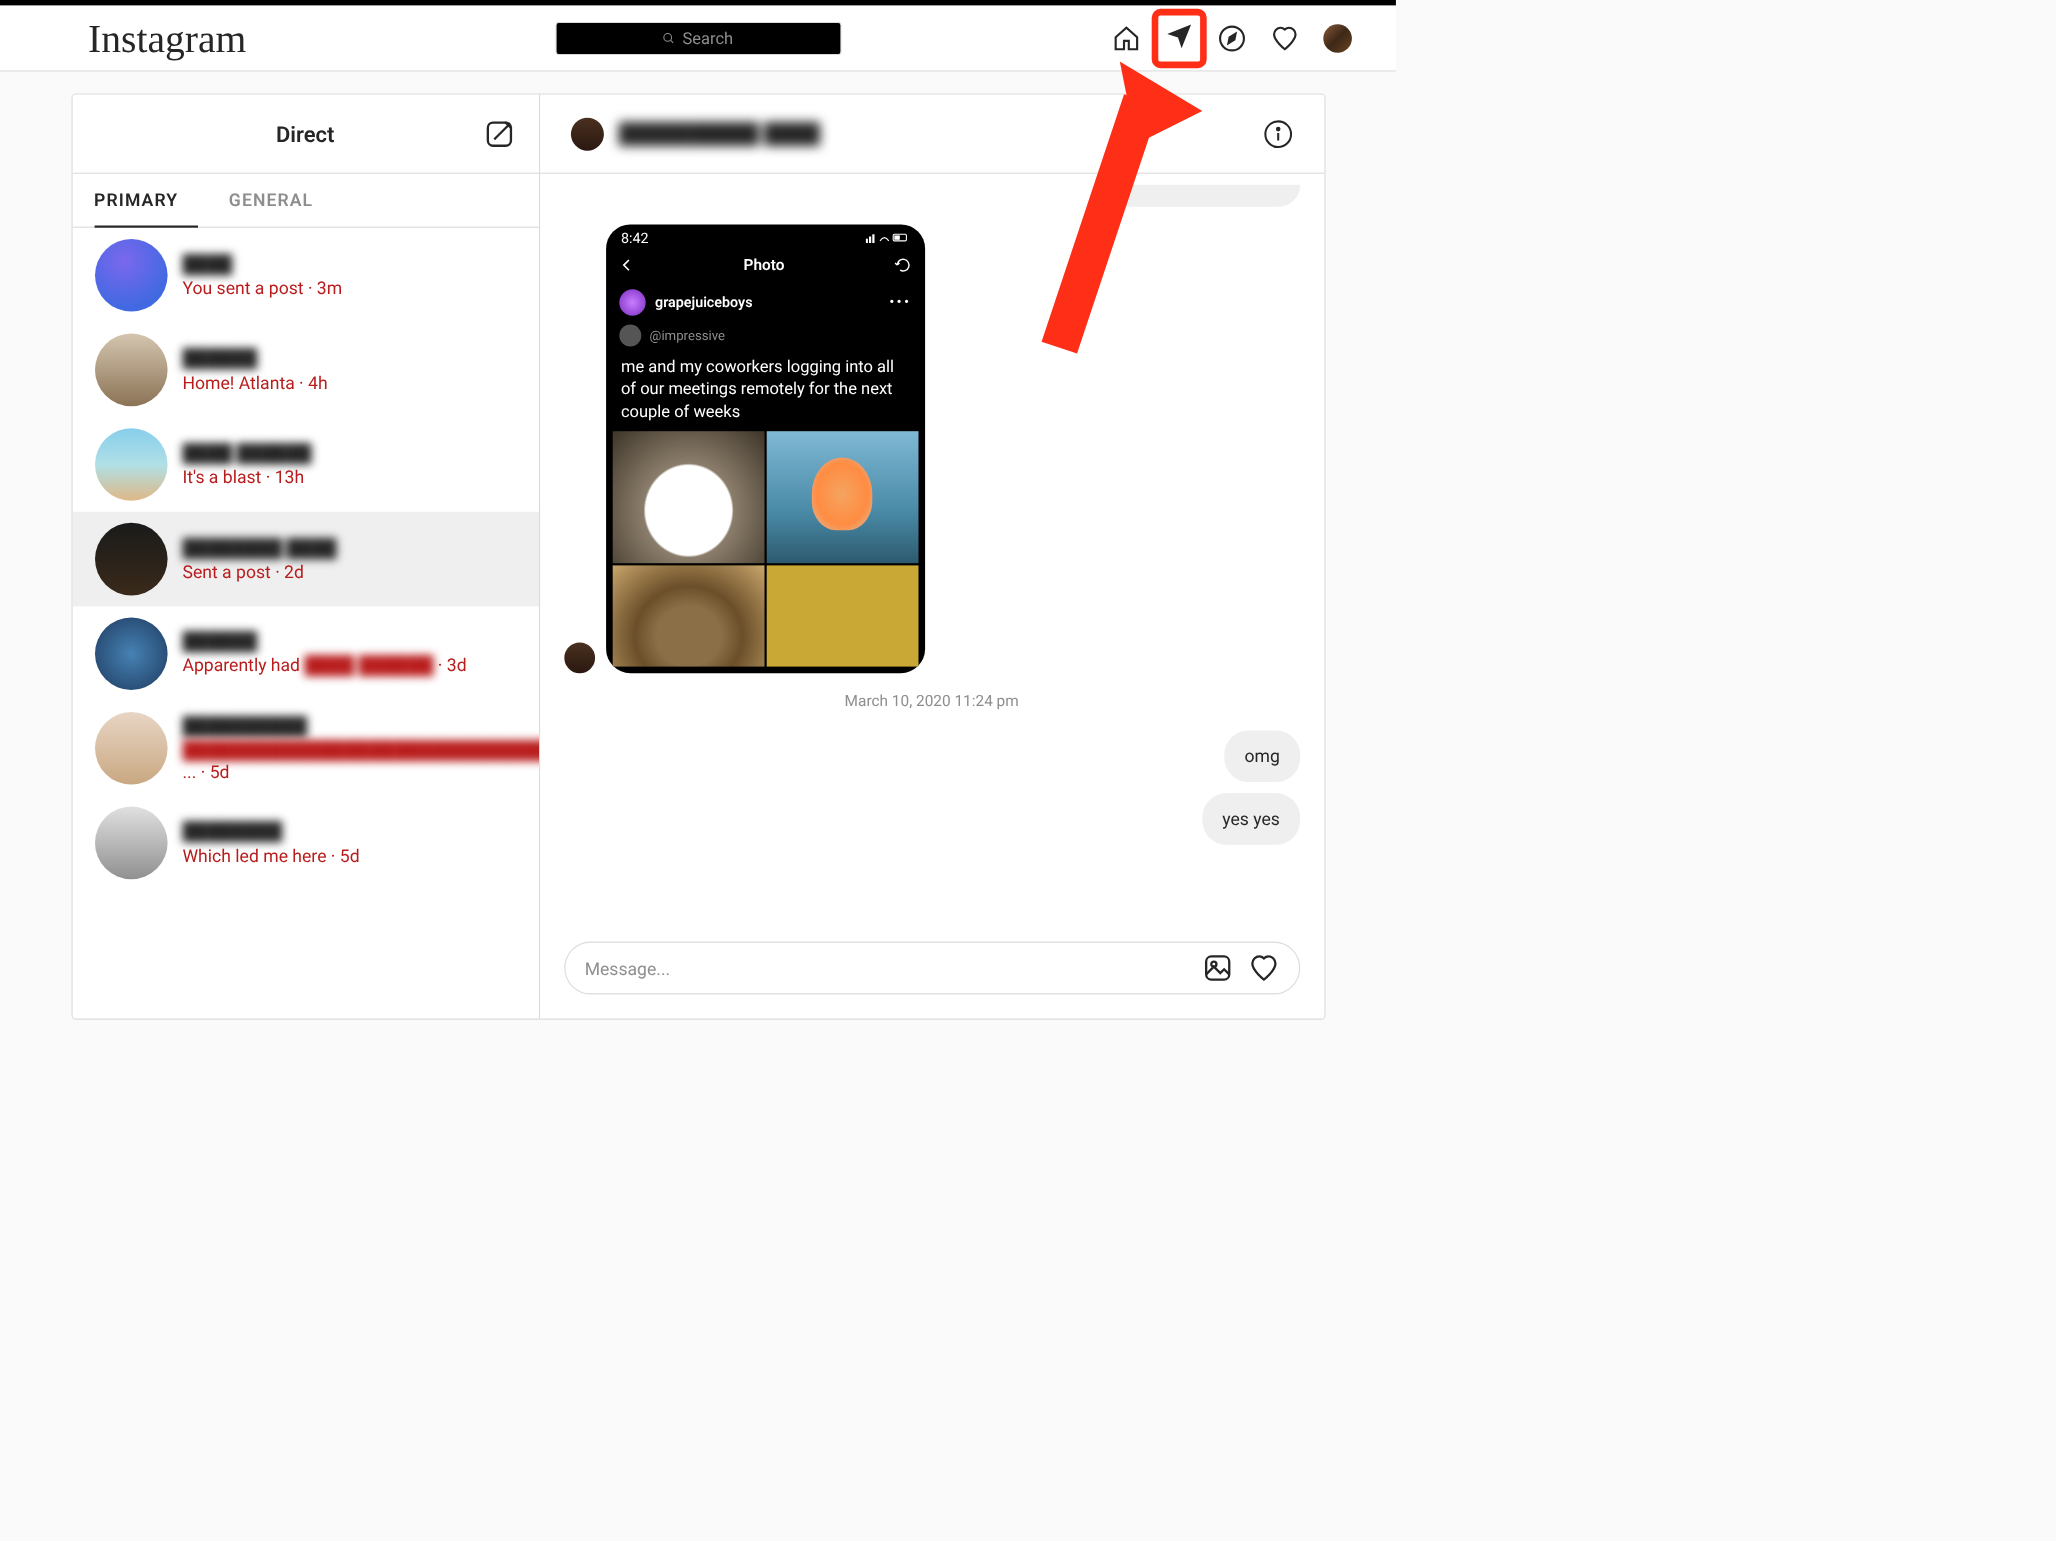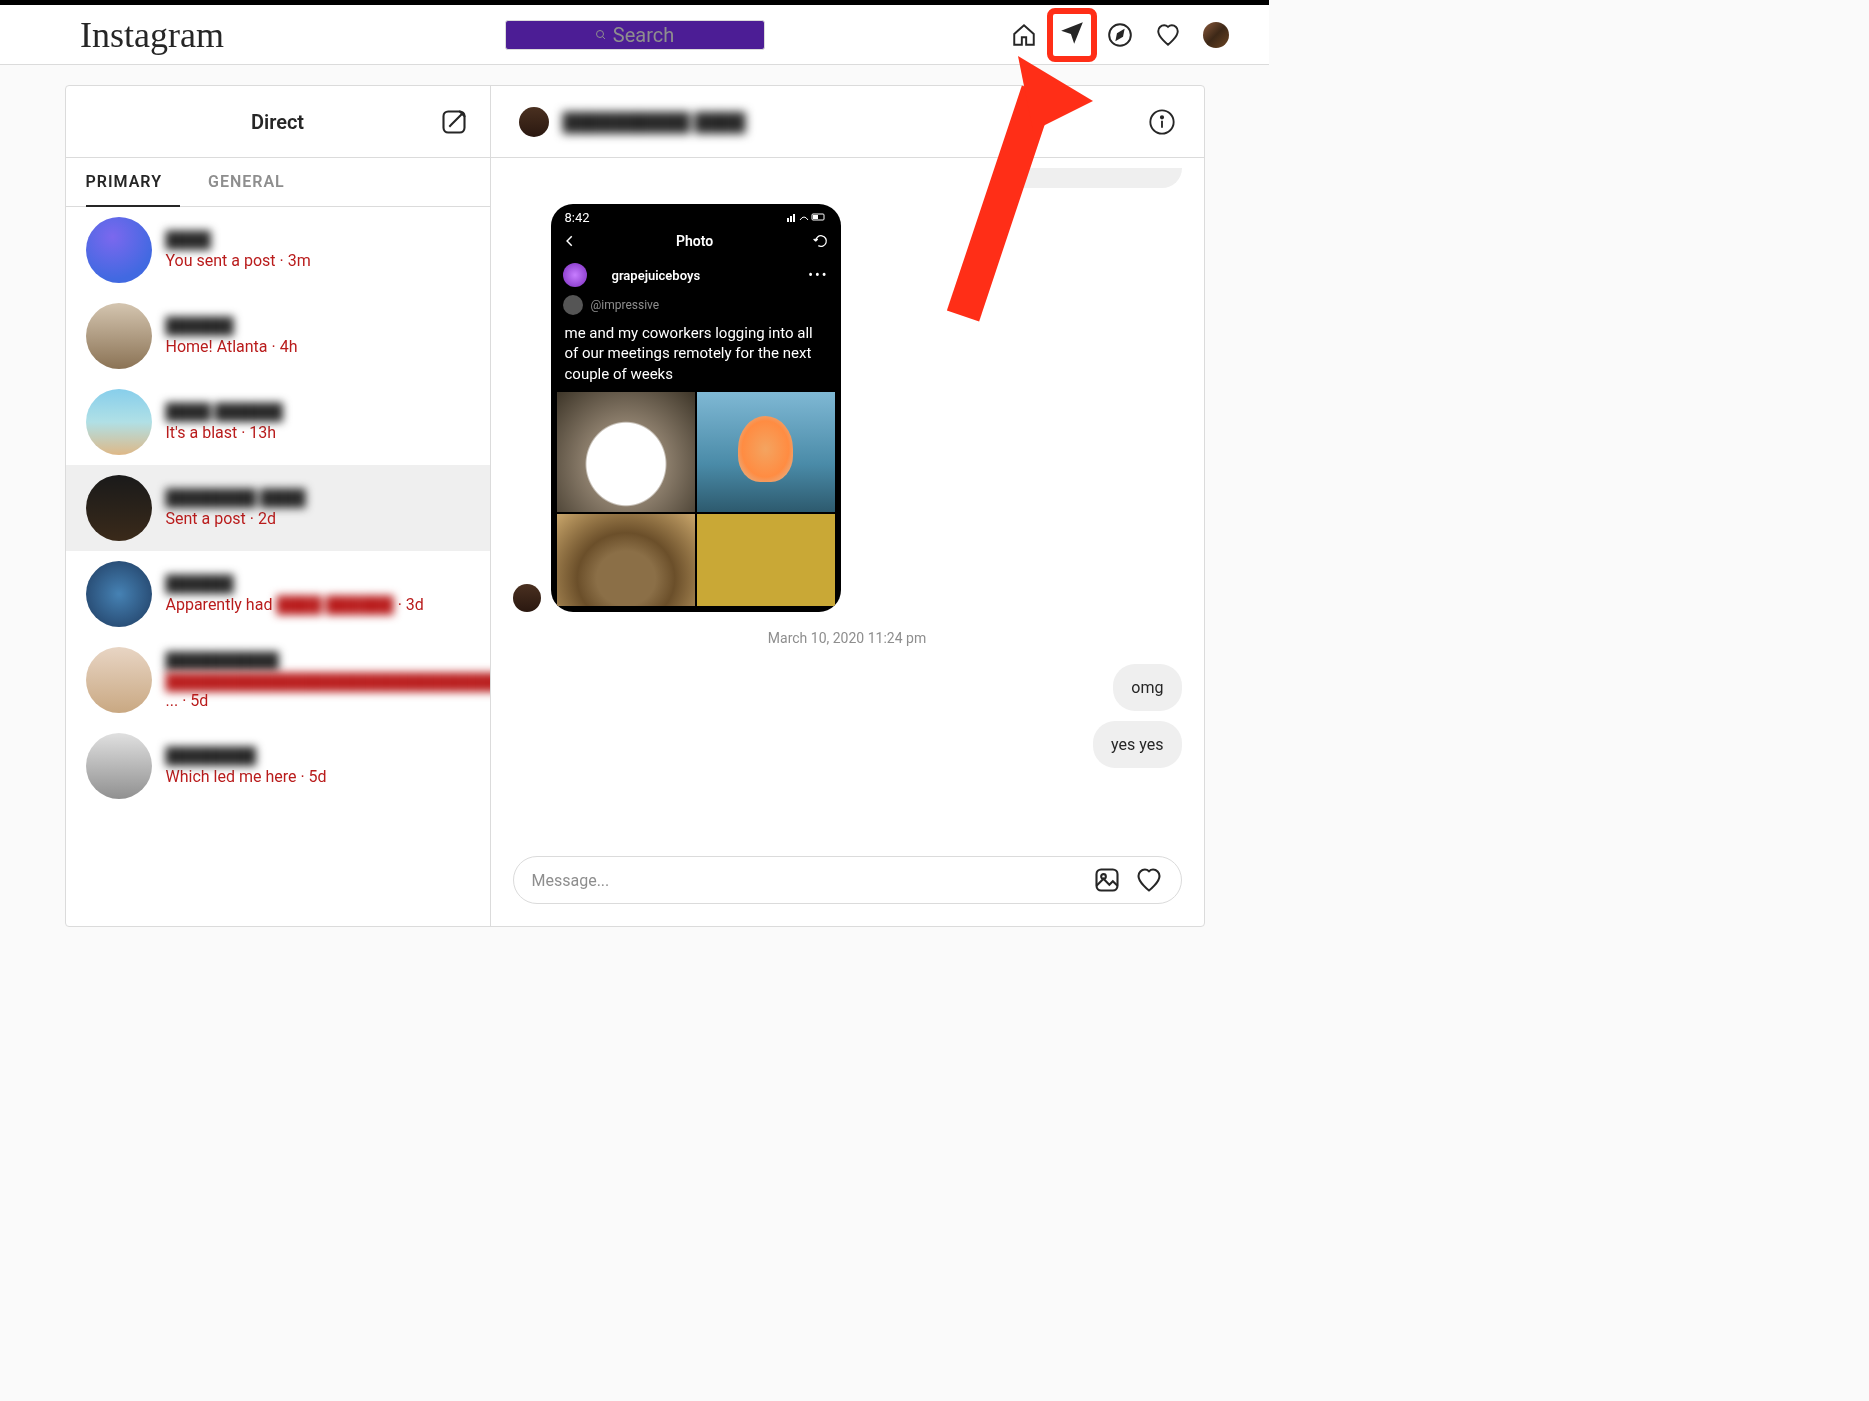--- a/index.html
+++ b/index.html
@@ -25,28 +25,28 @@
   }
   .logo {
     font-family: "Brush Script MT", cursive;
     font-size: 36px;
     font-weight: 500;
     margin-left: 60px;
   }
   .search-box {
     width: 260px;
     height: 30px;
-    background: #4c1d95;
+    background: #000000;
     border: 1px solid #dbdbdb;
     border-radius: 3px;
     display: flex;
     align-items: center;
     justify-content: center;
     color: #8e8e8e;
-    font-size: 20px;
+    font-size: 15px;
     position: absolute;
     left: 50%;
     transform: translateX(-50%);
   }
   .search-box svg { margin-right: 6px; }
   .nav-icons {
     display: flex;
     align-items: center;
     gap: 22px;
     margin-right: 20px;
@@ -205,21 +205,21 @@
     font-size: 13px;
   }
   .phone-header {
     display: flex;
     justify-content: space-between;
     align-items: center;
     padding: 6px 12px 8px;
     font-weight: 600;
   }
   .post-user {
-    display: flex; align-items: center; gap: 25px;
+    display: flex; align-items: center; gap: 9px;
     padding: 6px 12px;
   }
   .post-user-avatar {
     width: 24px; height: 24px; border-radius: 50%;
     background: radial-gradient(circle,#c77dff,#7b2cbf);
   }
   .post-user-name { font-weight: 600; font-size: 13px; }
   .post-dots { margin-left: auto; letter-spacing: 2px; }
   .tweet-user {
     display: flex; align-items: center; gap: 8px;

